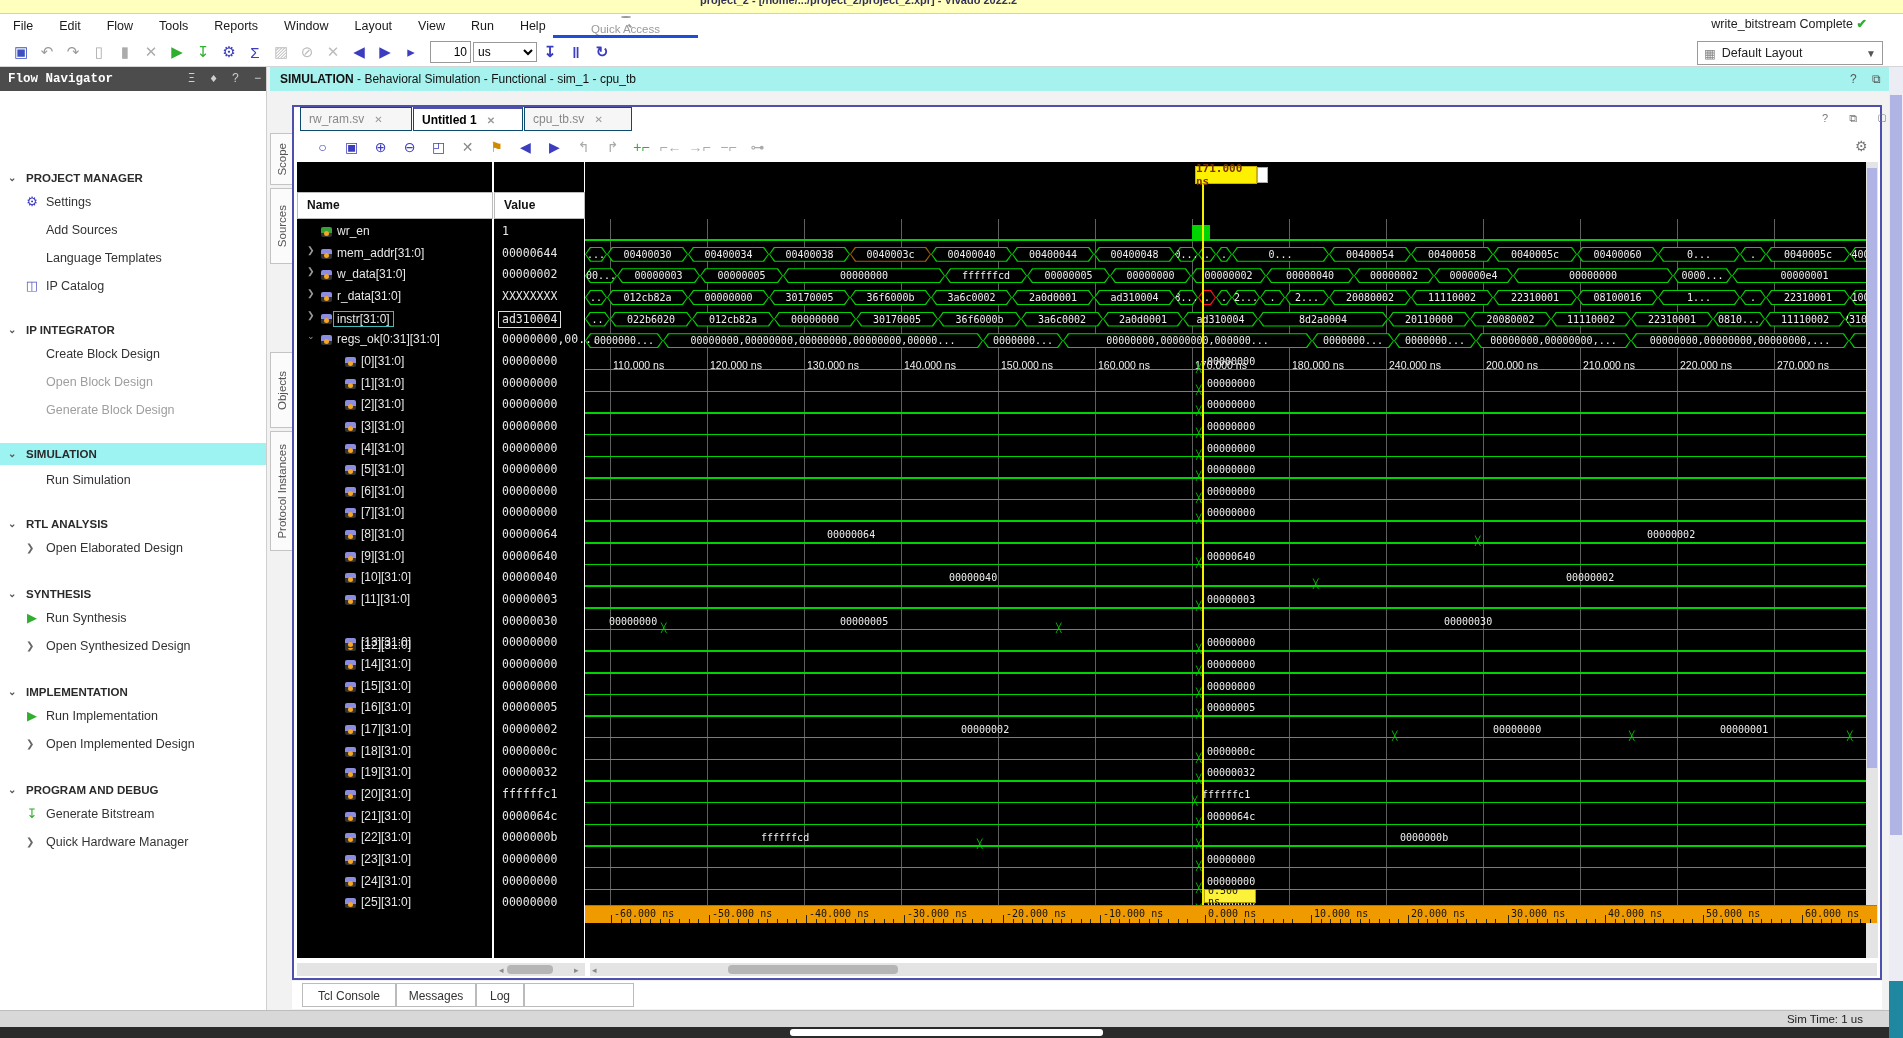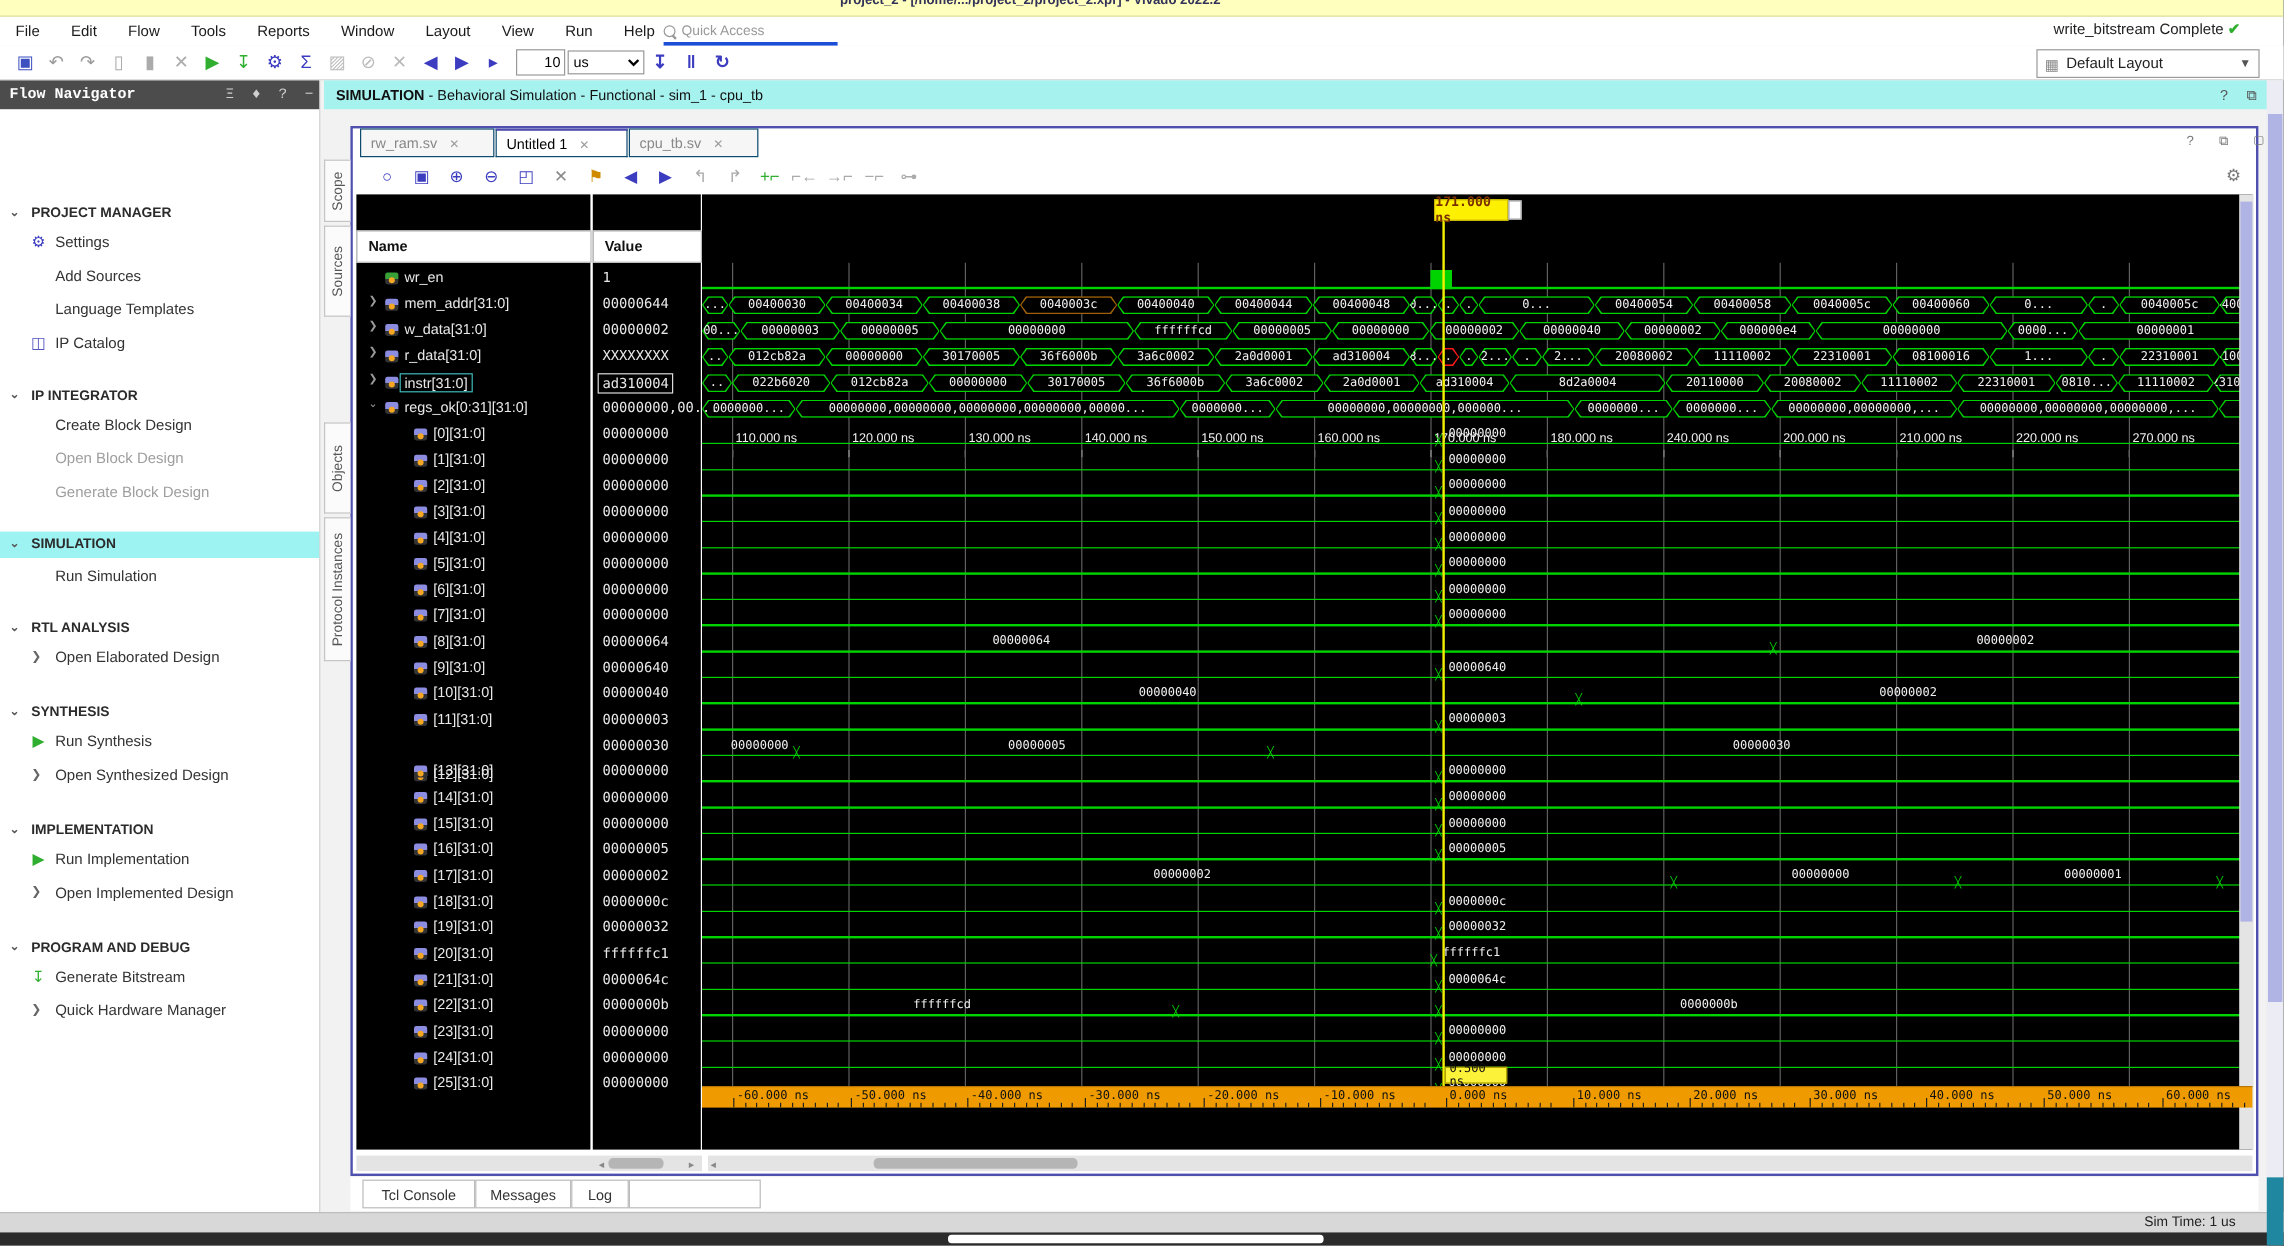--- a/index.html
+++ b/index.html
@@ -5,21 +5,21 @@
   html,body{margin:0;padding:0;}
   body{width:1903px;height:1038px;position:relative;overflow:hidden;
        font-family:"Liberation Sans",sans-serif;background:#f2f2f2;color:#222;}
   .abs{position:absolute;}
   .mono{font-family:"DejaVu Sans Mono",monospace;}
   
   #titlebar{left:0;top:0;width:1903px;height:13px;background:#ffffbe;overflow:hidden;border-bottom:1px solid #d8d890;}
   #titlebar .t{position:absolute;left:700px;top:-6px;font-size:11px;color:#33335a;font-weight:bold;white-space:nowrap;}
   #menubar{left:0;top:14px;width:1903px;height:24px;background:#fff;display:flex;align-items:center;}
   .menu-item{font-size:12.5px;color:#1a1a1a;padding:0 13px;height:24px;line-height:24px;cursor:default;}
-  #quickaccess{position:absolute;left:553px;top:16px;width:145px;height:19px;border-bottom:6px solid #1d4ed8;color:#999;font-size:11.5px;display:flex;align-items:center;gap:5px;}
+  #quickaccess{position:absolute;left:553px;top:16px;width:145px;height:19px;border-bottom:6px solid #1d4ed8;color:#999;font-size:11.5px;display:flex;align-items:center;gap:5px;flex-direction:column;}
   .mag{display:inline-block;width:8px;height:8px;border:1.6px solid currentColor;border-radius:50%;position:relative;}
   .mag:after{content:"";position:absolute;width:4px;height:1.6px;background:currentColor;transform:rotate(45deg);left:6px;top:8px;}
   #wbs{position:absolute;right:36px;top:16px;font-size:12.5px;color:#222;}
   #wbs-check{color:#2faf2f;font-weight:bold;}
   #toolbar{left:0;top:38px;width:1903px;height:28px;background:#fff;border-bottom:1px solid #d5d5d5;display:flex;align-items:center;padding-left:8px;}
   .tbi{width:26px;text-align:center;font-size:15px;cursor:default;}
   #time-input{width:34px;height:18px;border:1px solid #999;font-size:12px;text-align:right;padding-right:3px;margin-left:6px;}
   #unit-select{width:64px;height:20px;border:1px solid #999;font-size:12px;background:#fff;margin-left:2px;}
   #layout-select{position:absolute;right:20px;top:41px;width:178px;height:22px;border:1px solid #9a9a9a;background:#fff;font-size:12.5px;display:flex;align-items:center;gap:6px;padding-left:6px;}
   #layout-select .chev{margin-left:auto;margin-right:6px;color:#555;font-size:10px;}
@@ -38,21 +38,21 @@
   .hl{background:#9df2f2;}
   
   .vtab{position:absolute;left:270px;width:21px;border:1px solid #c4c4c4;border-right:none;background:#fbfbfb;color:#555;font-size:11.5px;display:flex;align-items:center;justify-content:center;}
   .vtab span{writing-mode:vertical-rl;transform:rotate(180deg);white-space:nowrap;}
   
   #main-hdr{left:270px;top:67px;width:1619px;height:24px;background:#a6f2ef;font-size:12px;line-height:24px;padding-left:10px;box-sizing:border-box;color:#111;}
   #main-hdr b{font-weight:bold;}
   #main-hdr .ic{position:absolute;top:0;color:#555;font-weight:normal;}
   #frame{left:292px;top:105px;width:1590px;height:875px;border:2px solid #4f4fae;box-sizing:border-box;background:#fff;}
   .etab{position:absolute;top:107px;height:24px;border:1px solid #0c4a6e;background:#f6f6f6;font-size:12px;line-height:22px;color:#888;box-sizing:border-box;padding:0 8px;}
-  .etab.active{background:#fff;color:#000;font-weight:normal;border-top:2px solid #4f4fae;}
+  .etab.active{background:#fff;color:#000;font-weight:bold;border-top:2px solid #4f4fae;}
   .etab .x{margin-left:10px;color:#999;font-size:10px;}
   #tabicons{position:absolute;top:112px;left:1822px;color:#777;font-size:11px;letter-spacing:9px;}
   .wtbi{width:29px;text-align:center;font-size:14px;}
   
   .blk{background:#000;}
   .colhdr{position:absolute;top:192px;height:27px;background:#fff;border:1px solid #bbb;box-sizing:border-box;font-size:12px;font-weight:bold;color:#111;line-height:25px;padding-left:9px;}
   .gridline{position:absolute;width:1px;background:#5f5f5f;}
   .rtick{position:absolute;width:1px;height:6px;background:#ddd;top:213px;}
   .rlabel{position:absolute;top:197px;font-size:10.5px;color:#eee;white-space:nowrap;}
   .seg{position:absolute;height:15px;}

